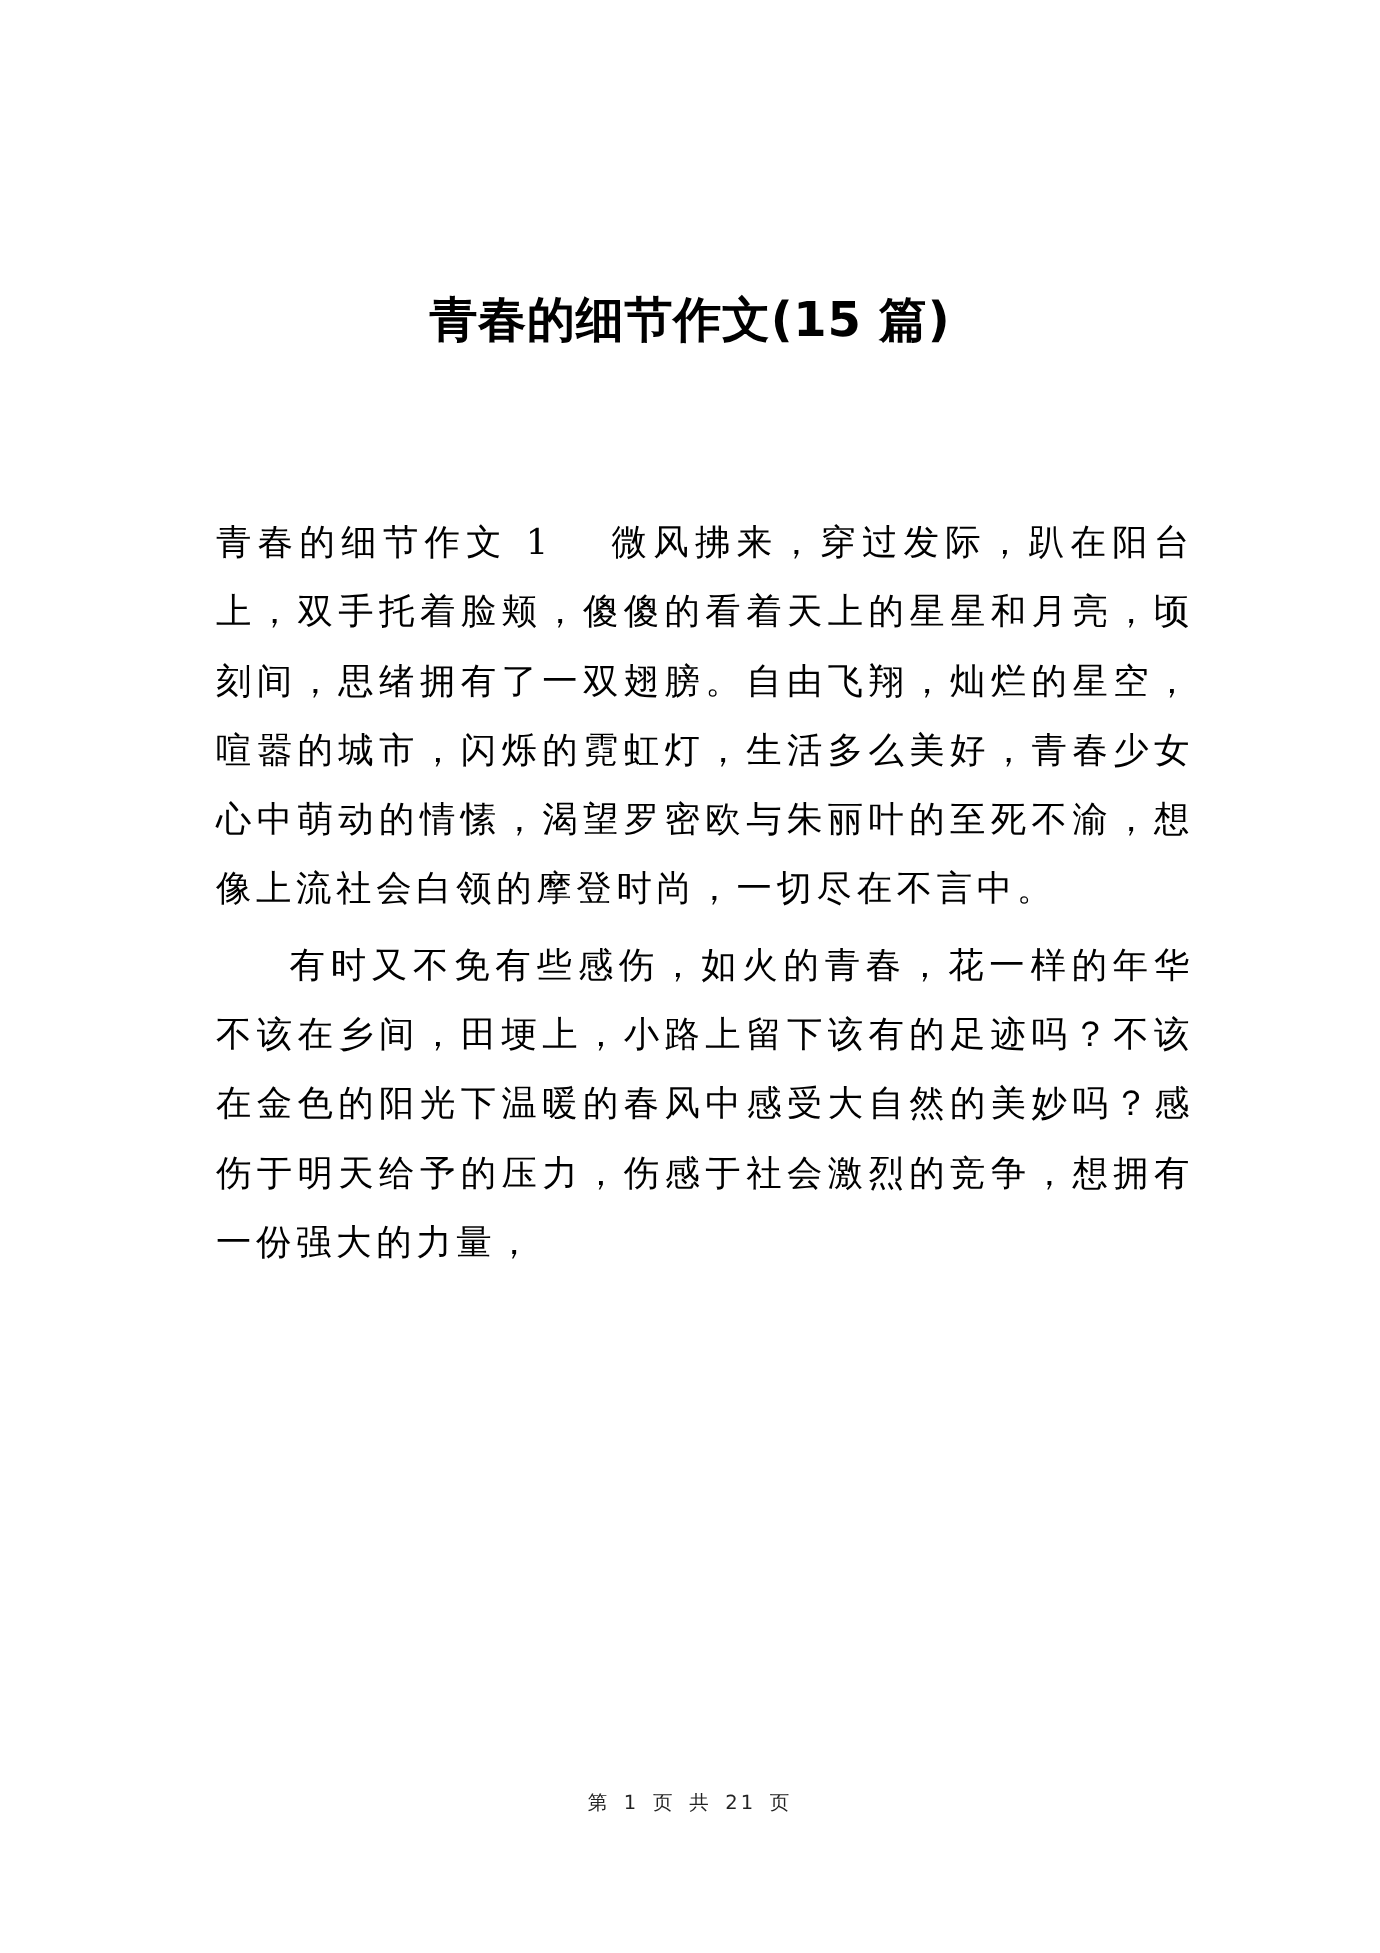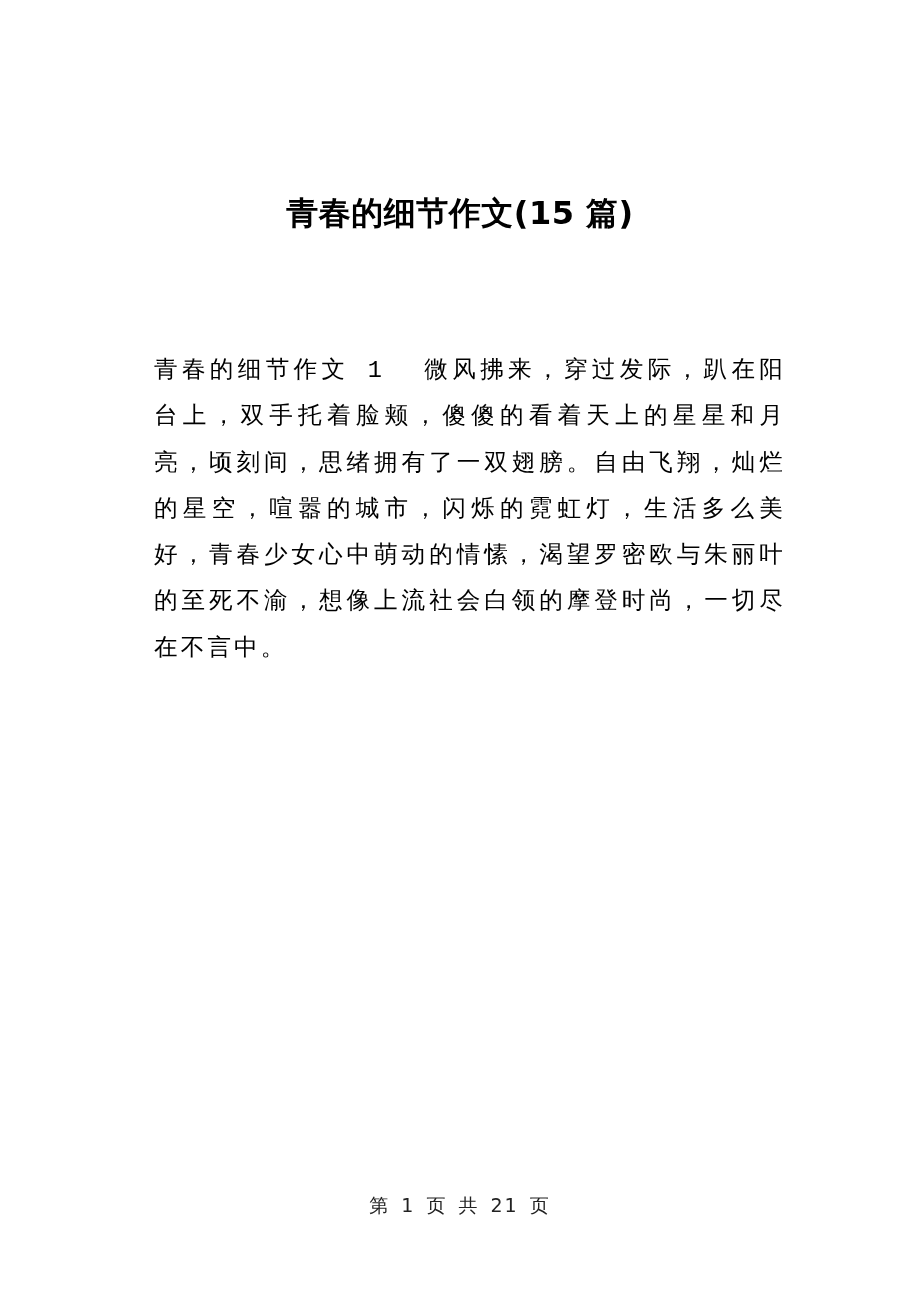--- a/index.html
+++ b/index.html
@@ -9,34 +9,35 @@
       position: absolute; left: 0; width: 920px; top: 190px; text-align: center;
       font-family: "DejaVu Sans", "Liberation Sans", sans-serif; font-weight: bold;
       font-size: 32px; line-height: 46px; letter-spacing: 0.5px;
     }
     .body {
       position: absolute; left: 140px; top: 334px; width: 660px;
       font-family: "DejaVu Serif", "Liberation Serif", serif;
       font-size: 23.6px; line-height: 46.3px; letter-spacing: 3.1px;
       text-align: justify;
     }
-    .para { margin: 14px; font-family: Liberation Mono, monospace; }
+    .para { margin: 4px; }
     .para.indent { text-indent: 49px; }
     .heading-inline { }
     .tab-gap { display: inline-block; width: 38px; }
     .footer {
       position: absolute; left: 0; width: 920px; top: 1193px; text-align: center;
-      font-family: "DejaVu Sans", "Liberation Sans", sans-serif; font-size: 19px; color: #222;
+      font-family: "DejaVu Sans", "Liberation Sans", sans-serif; font-size: 13px; color: #222;
       letter-spacing: 2px; word-spacing: 3px;
     }
   </style>
 </head>
 <body>
 
 <div class="page">
   <div class="title">青春的细节作文(15 篇)</div>
 
   <div class="body">
     <p class="para"><span class="heading-inline">青春的细节作文 1</span><span class="tab-gap"></span><span>微风拂来，穿过发际，趴在阳台上，双手托着脸颊，傻傻的看着天上的星星和月亮，顷刻间，思绪拥有了一双翅膀。自由飞翔，灿烂的星空，喧嚣的城市，闪烁的霓虹灯，生活多么美好，青春少女心中萌动的情愫，渴望罗密欧与朱丽叶的至死不渝，想像上流社会白领的摩登时尚，一切尽在不言中。</span></p>
+    <p class="para indent">有时又不免有些感伤，如火的青春，花一样的年华不该在乡间，田埂上，小路上留下该有的足迹吗？不该在金色的阳光下温暖的春风中感受大自然的美妙吗？感伤于明天给予的压力，伤感于社会激烈的竞争，想拥有一份强大的力量，</p>
   </div>
 
   <div class="footer">第 1 页 共 21 页</div>
 </div>
 
 </body></html>

